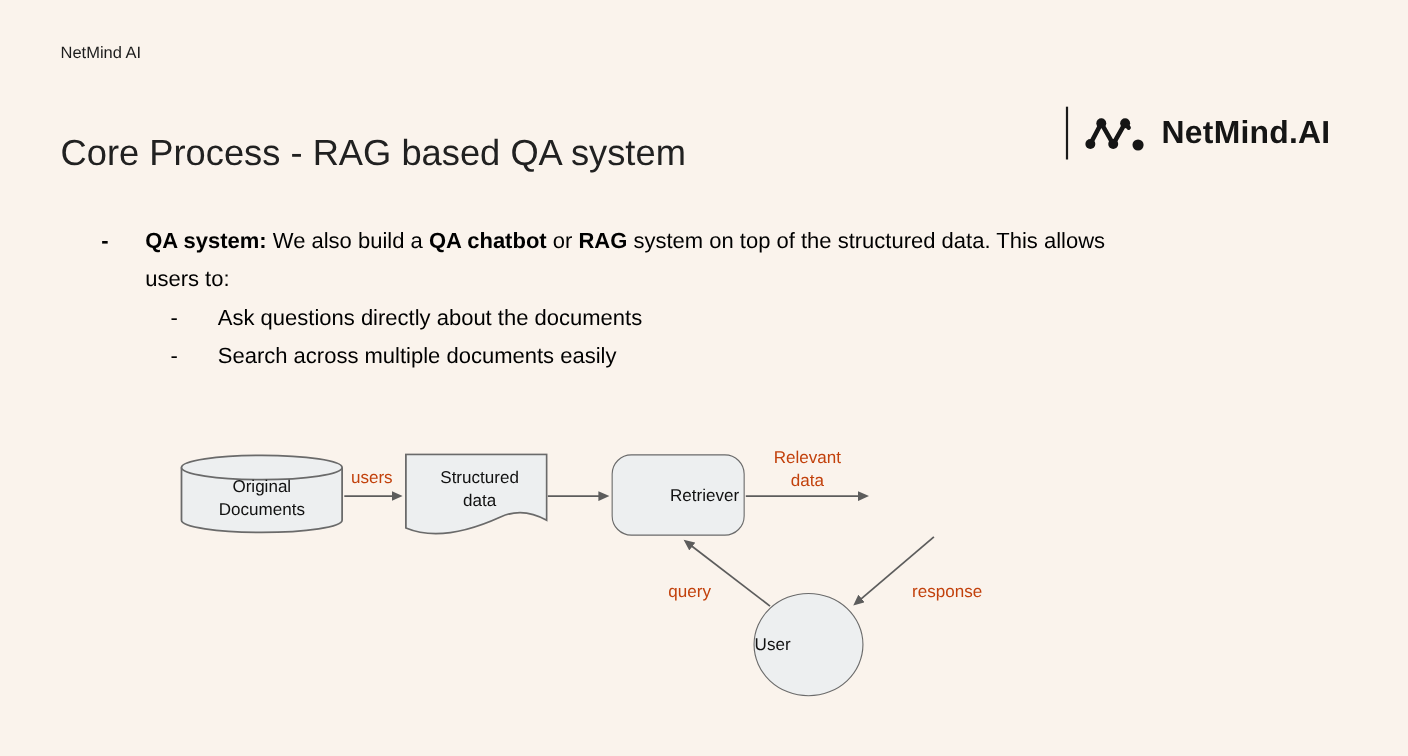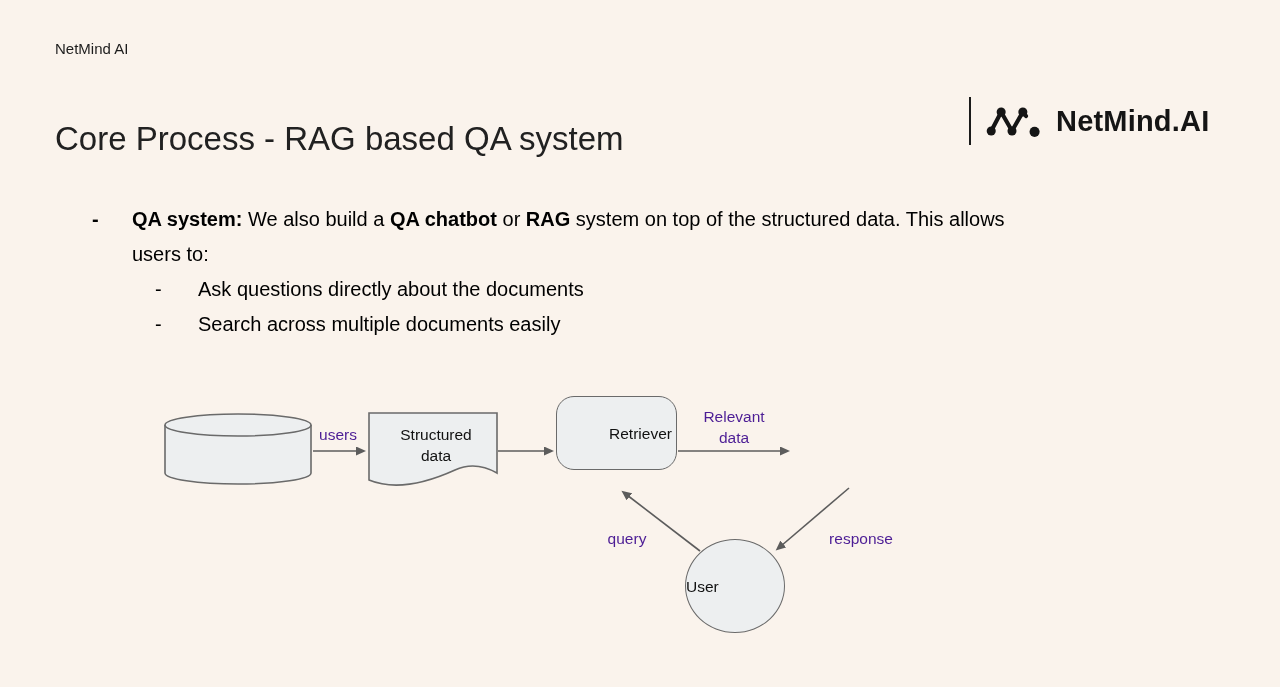--- a/index.html
+++ b/index.html
@@ -62,21 +62,21 @@
     position: absolute; left: 685px; top: 539px; width: 100px; height: 94px;
     background: #edeff0; border: 1.6px solid #6a6a6a; border-radius: 50%;
     display: flex; align-items: center; 
   }
   .node-label { font-size: 15.5px; color: #111; text-align: center; line-height: 21px; }
   .overlay-label {
     position: absolute; font-size: 15.5px; color: #111;
     text-align: center; line-height: 21px;
   }
   .edge-label {
-    position: absolute; font-size: 15.5px; color: #4c1d95;
+    position: absolute; font-size: 15.5px; color: #c2410c;
     text-align: center; line-height: 21px;
   }
   .lbl-index    { left: 308px; top: 424px; width: 60px; }
   .lbl-relevant { left: 694px; top: 406px; width: 80px; }
   .lbl-query    { left: 587px; top: 528px; width: 80px; }
   .lbl-response { left: 811px; top: 528px; width: 100px; }
 
   .orig-label { left: 163px; top: 432px; width: 150px; }
   .struct-label { left: 368px; top: 424px; width: 136px; }
 </style>
@@ -127,30 +127,34 @@
       <line x1="678" y1="451" x2="783" y2="451" marker-end="url(#arrow)"></line>
       <line x1="700" y1="551" x2="627" y2="495" marker-end="url(#arrow)"></line>
       <line x1="849" y1="488" x2="781" y2="546" marker-end="url(#arrow)"></line>
     </g>
   </svg>
 
   <svg class="shape-svg" style="left:163px; top:412px;" width="150" height="74" viewBox="0 0 150 74">
     <path d="M2 13 v48 a73 11 0 0 0 146 0 v-48" fill="#edeff0" stroke="#6a6a6a" stroke-width="1.6"></path>
     <ellipse cx="75" cy="13" rx="73" ry="11" fill="#edeff0" stroke="#6a6a6a" stroke-width="1.6"></ellipse>
   </svg>
+  <div class="overlay-label orig-label">
+    <div>Original</div>
+    <div>Documents</div>
+  </div>
 
   <svg class="shape-svg" style="left:368px; top:412px;" width="130" height="78" viewBox="0 0 130 78">
     <path d="M1 1 H129 V61 C115 53 100 52 87 58 C65 68 30 80 1 68 Z" fill="#edeff0" stroke="#6a6a6a" stroke-width="1.6"></path>
   </svg>
   <div class="overlay-label struct-label">
     <div>Structured</div>
     <div>data</div>
   </div>
 
-  <div class="node-box" style="left:556px; top:396px;padding-left:48px;">
+  <div class="node-box" style="left:556px; top:413px;padding-left:48px;">
     <span class="node-label">Retriever</span>
   </div>
 
 
   <div class="node-circle">
     <span class="node-label">User</span>
   </div>
 
   <div class="edge-label lbl-index">users</div>
   <div class="edge-label lbl-relevant">

